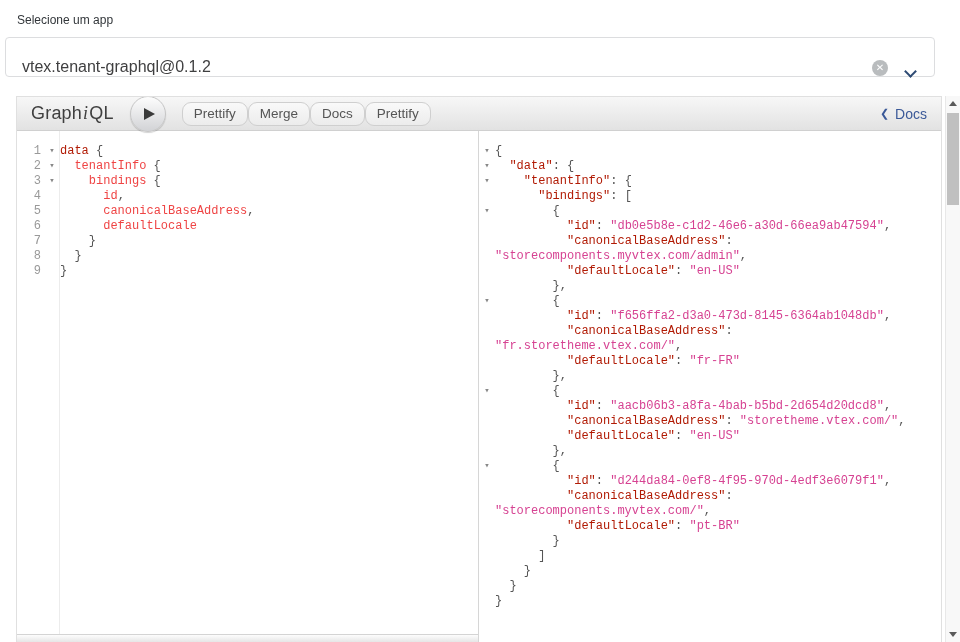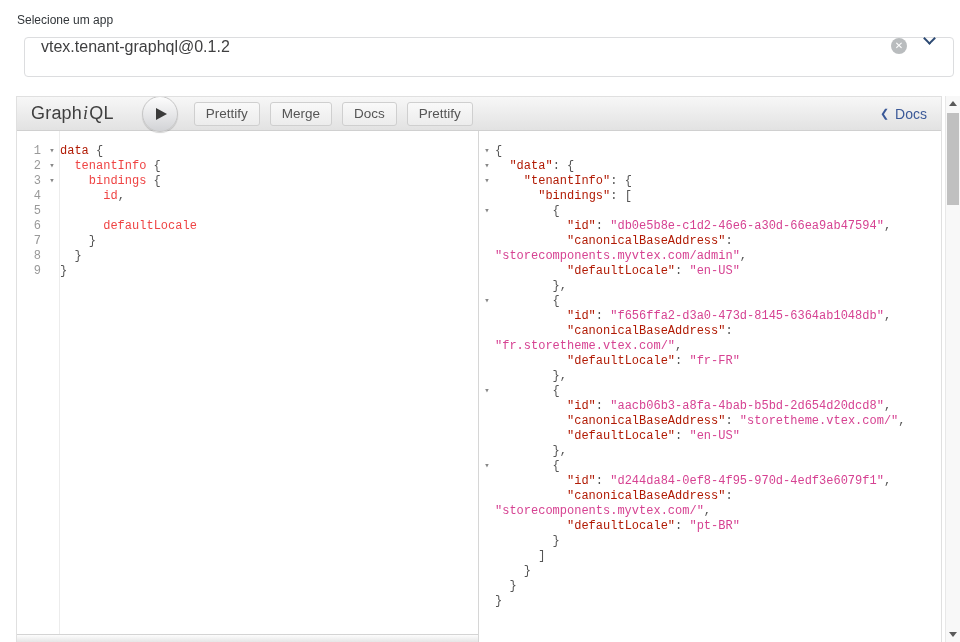--- a/index.html
+++ b/index.html
@@ -1,30 +1,30 @@
 <!DOCTYPE html>
 <html><head>
 <meta charset="utf-8">
 <style>
   *{margin:0;padding:0;box-sizing:border-box}
   html,body{width:960px;height:642px;background:#fff;font-family:"Liberation Sans","DejaVu Sans",sans-serif;overflow:hidden;position:relative}
 
   .select-label{position:absolute;left:17px;top:13px;font-size:12px;color:#32363a}
-  .app-select{position:absolute;left:24px;top:37px;width:930px;height:40px;border:1px solid #dcdddf;border-radius:4px;display:flex;align-items:flex-start;padding:0 16px;background:#fff;cursor:pointer}
+  .app-select{position:absolute;left:5px;top:37px;width:930px;height:40px;border:1px solid #dcdddf;border-radius:4px;display:flex;align-items:flex-end;padding:0 16px;background:#fff;cursor:pointer}
   .app-select-value{flex:1;font-size:16px;color:#3f3f40}
   .clear-btn{width:16px;height:16px;border-radius:50%;background:#b9bcbe;color:#fff;font-size:10px;line-height:16px;text-align:center;margin-right:18px;cursor:pointer;flex:none}
   .chevron{width:9px;height:9px;border-right:2px solid #2d4a73;border-bottom:2px solid #2d4a73;transform:rotate(45deg);margin-top:-4px;margin-right:3px;flex:none}
 
   .graphiql{position:absolute;left:16px;top:96px;width:926px;height:546px;border:1px solid #e0e0e0;border-bottom:none;display:flex;flex-direction:column;overflow:hidden;background:#fff}
   .topbar{height:34px;flex:none;display:flex;align-items:center;background:linear-gradient(#f7f7f7,#e2e2e2);border-bottom:1px solid #d0d0d0;padding:0 0 0 14px;position:relative;z-index:2}
-  .logo{font-size:18px;color:#3f3f3f;margin-right:28px;cursor:default;letter-spacing:.2px}
+  .logo{font-size:18px;color:#3f3f3f;margin-right:16px;cursor:default;letter-spacing:.2px}
   .logo .logo-i{font-family:"Liberation Serif",serif;font-style:italic;margin:0 1px}
   .execute{width:36px;height:36px;border-radius:18px;background:linear-gradient(#fdfdfd,#d2d3d6);border:1px solid #c6c6c6;display:flex;align-items:center;justify-content:center;margin-right:16px;cursor:pointer;box-shadow:0 1px 1px rgba(0,0,0,.18);flex:none}
   .play{width:0;height:0;border-left:11px solid #3a3a3a;border-top:6px solid transparent;border-bottom:6px solid transparent;margin-left:3px}
-  .tb-btn{background:linear-gradient(#f9f9f9,#ececec);border:1px solid #cfcfcf;border-radius:3px;color:#555;font-size:13.5px;font-family:inherit;padding:3px 11px 4px;margin-right:10px;cursor:pointer}
+  .tb-btn{background:linear-gradient(#f9f9f9,#ececec);border:1px solid #cfcfcf;border-radius:9px;color:#555;font-size:13.5px;font-family:inherit;padding:3px 11px 4px;cursor:pointer}
   .docs{margin-left:auto;display:flex;align-items:center;color:#3B5998;font-size:14px;cursor:pointer;padding-right:14px}
   .docs-chevron{font-size:11px;margin-right:6px}
 
   .panes{flex:1;display:flex;min-height:0}
   .query-pane{width:462px;flex:none;position:relative;border-right:1px solid #d6d6d6;background:#fff}
   .gutter-bg{position:absolute;left:0;top:0;bottom:0;width:43px;background:#fff;border-right:1px solid #ececec}
   .code-area{position:relative;padding-top:13px;font-family:"Liberation Mono","DejaVu Sans Mono",monospace;font-size:12px;line-height:15px}
   .cm-row{display:flex;height:15px}
   .cm-num{width:27px;flex:none;text-align:right;color:#999;padding-right:3px}
   .cm-fold{width:16px;flex:none;text-align:center;color:#888;font-size:9px;line-height:15px;cursor:pointer}
@@ -91,20 +91,21 @@
             <span class="cm-code"><span class="tok-pun">    </span><span class="tok-fld">bindings</span><span class="tok-pun"> {</span></span>
           </div>
           <div class="cm-row">
             <span class="cm-num">4</span>
             <span class="cm-fold"></span>
             <span class="cm-code"><span class="tok-pun">      </span><span class="tok-fld">id</span><span class="tok-pun">,</span></span>
           </div>
           <div class="cm-row">
             <span class="cm-num">5</span>
             <span class="cm-fold"></span>
+            <span class="cm-code"><span class="tok-pun">      </span><span class="tok-fld">canonicalBaseAddress</span><span class="tok-pun">,</span></span>
           </div>
           <div class="cm-row">
             <span class="cm-num">6</span>
             <span class="cm-fold"></span>
             <span class="cm-code"><span class="tok-pun">      </span><span class="tok-fld">defaultLocale</span></span>
           </div>
           <div class="cm-row">
             <span class="cm-num">7</span>
             <span class="cm-fold"></span>
             <span class="cm-code"><span class="tok-pun">    }</span></span>

